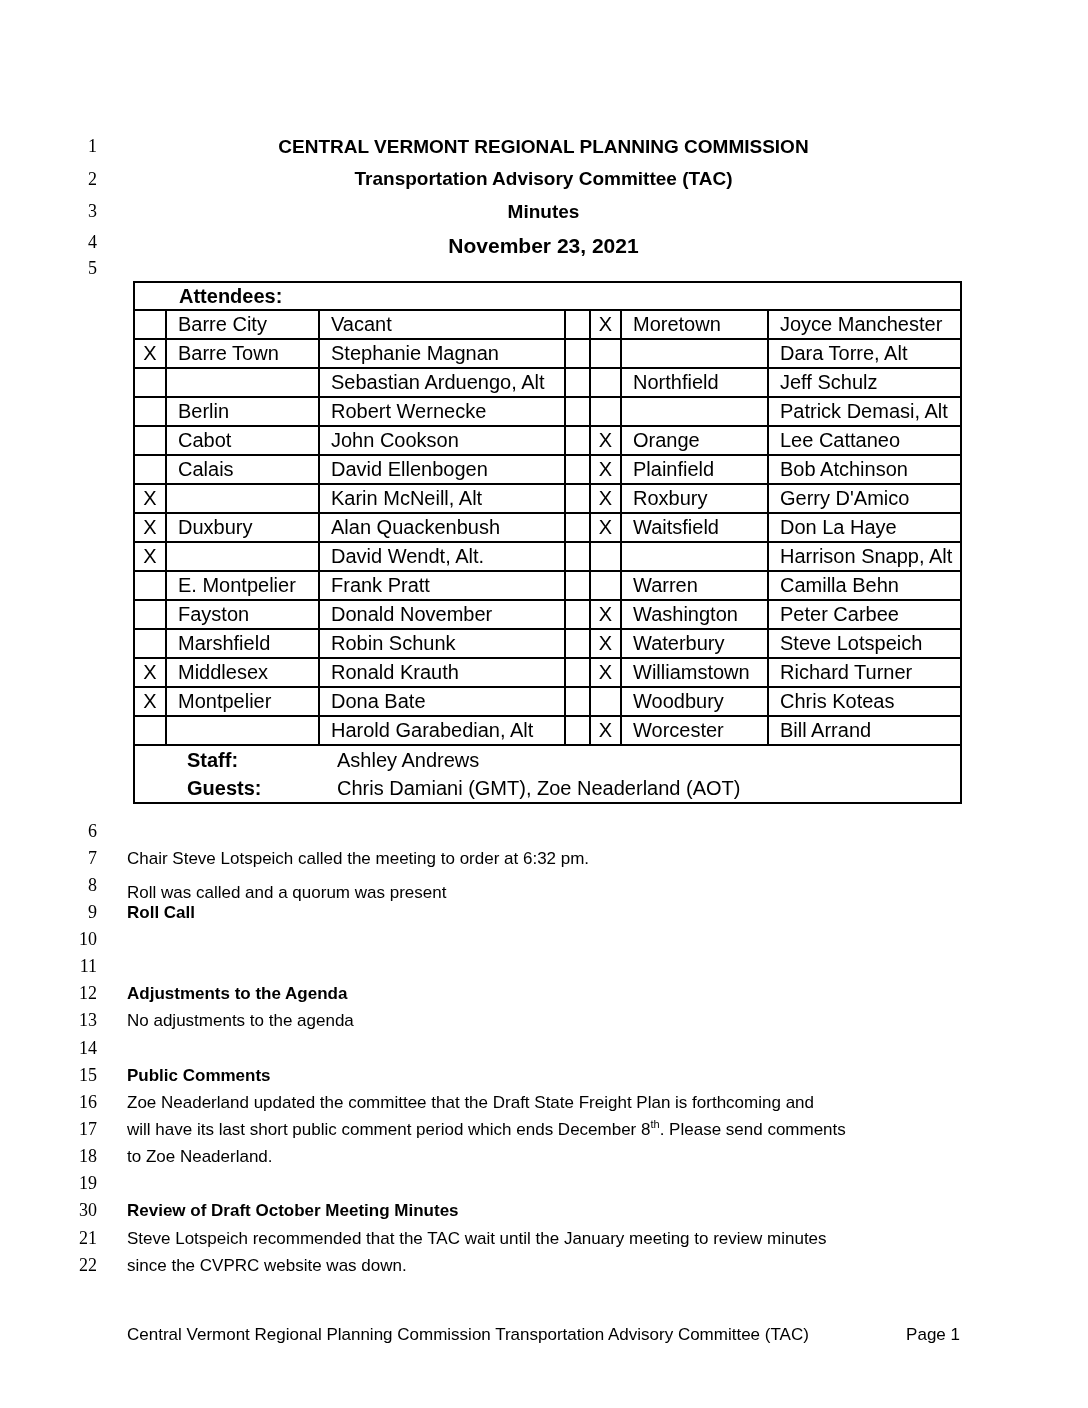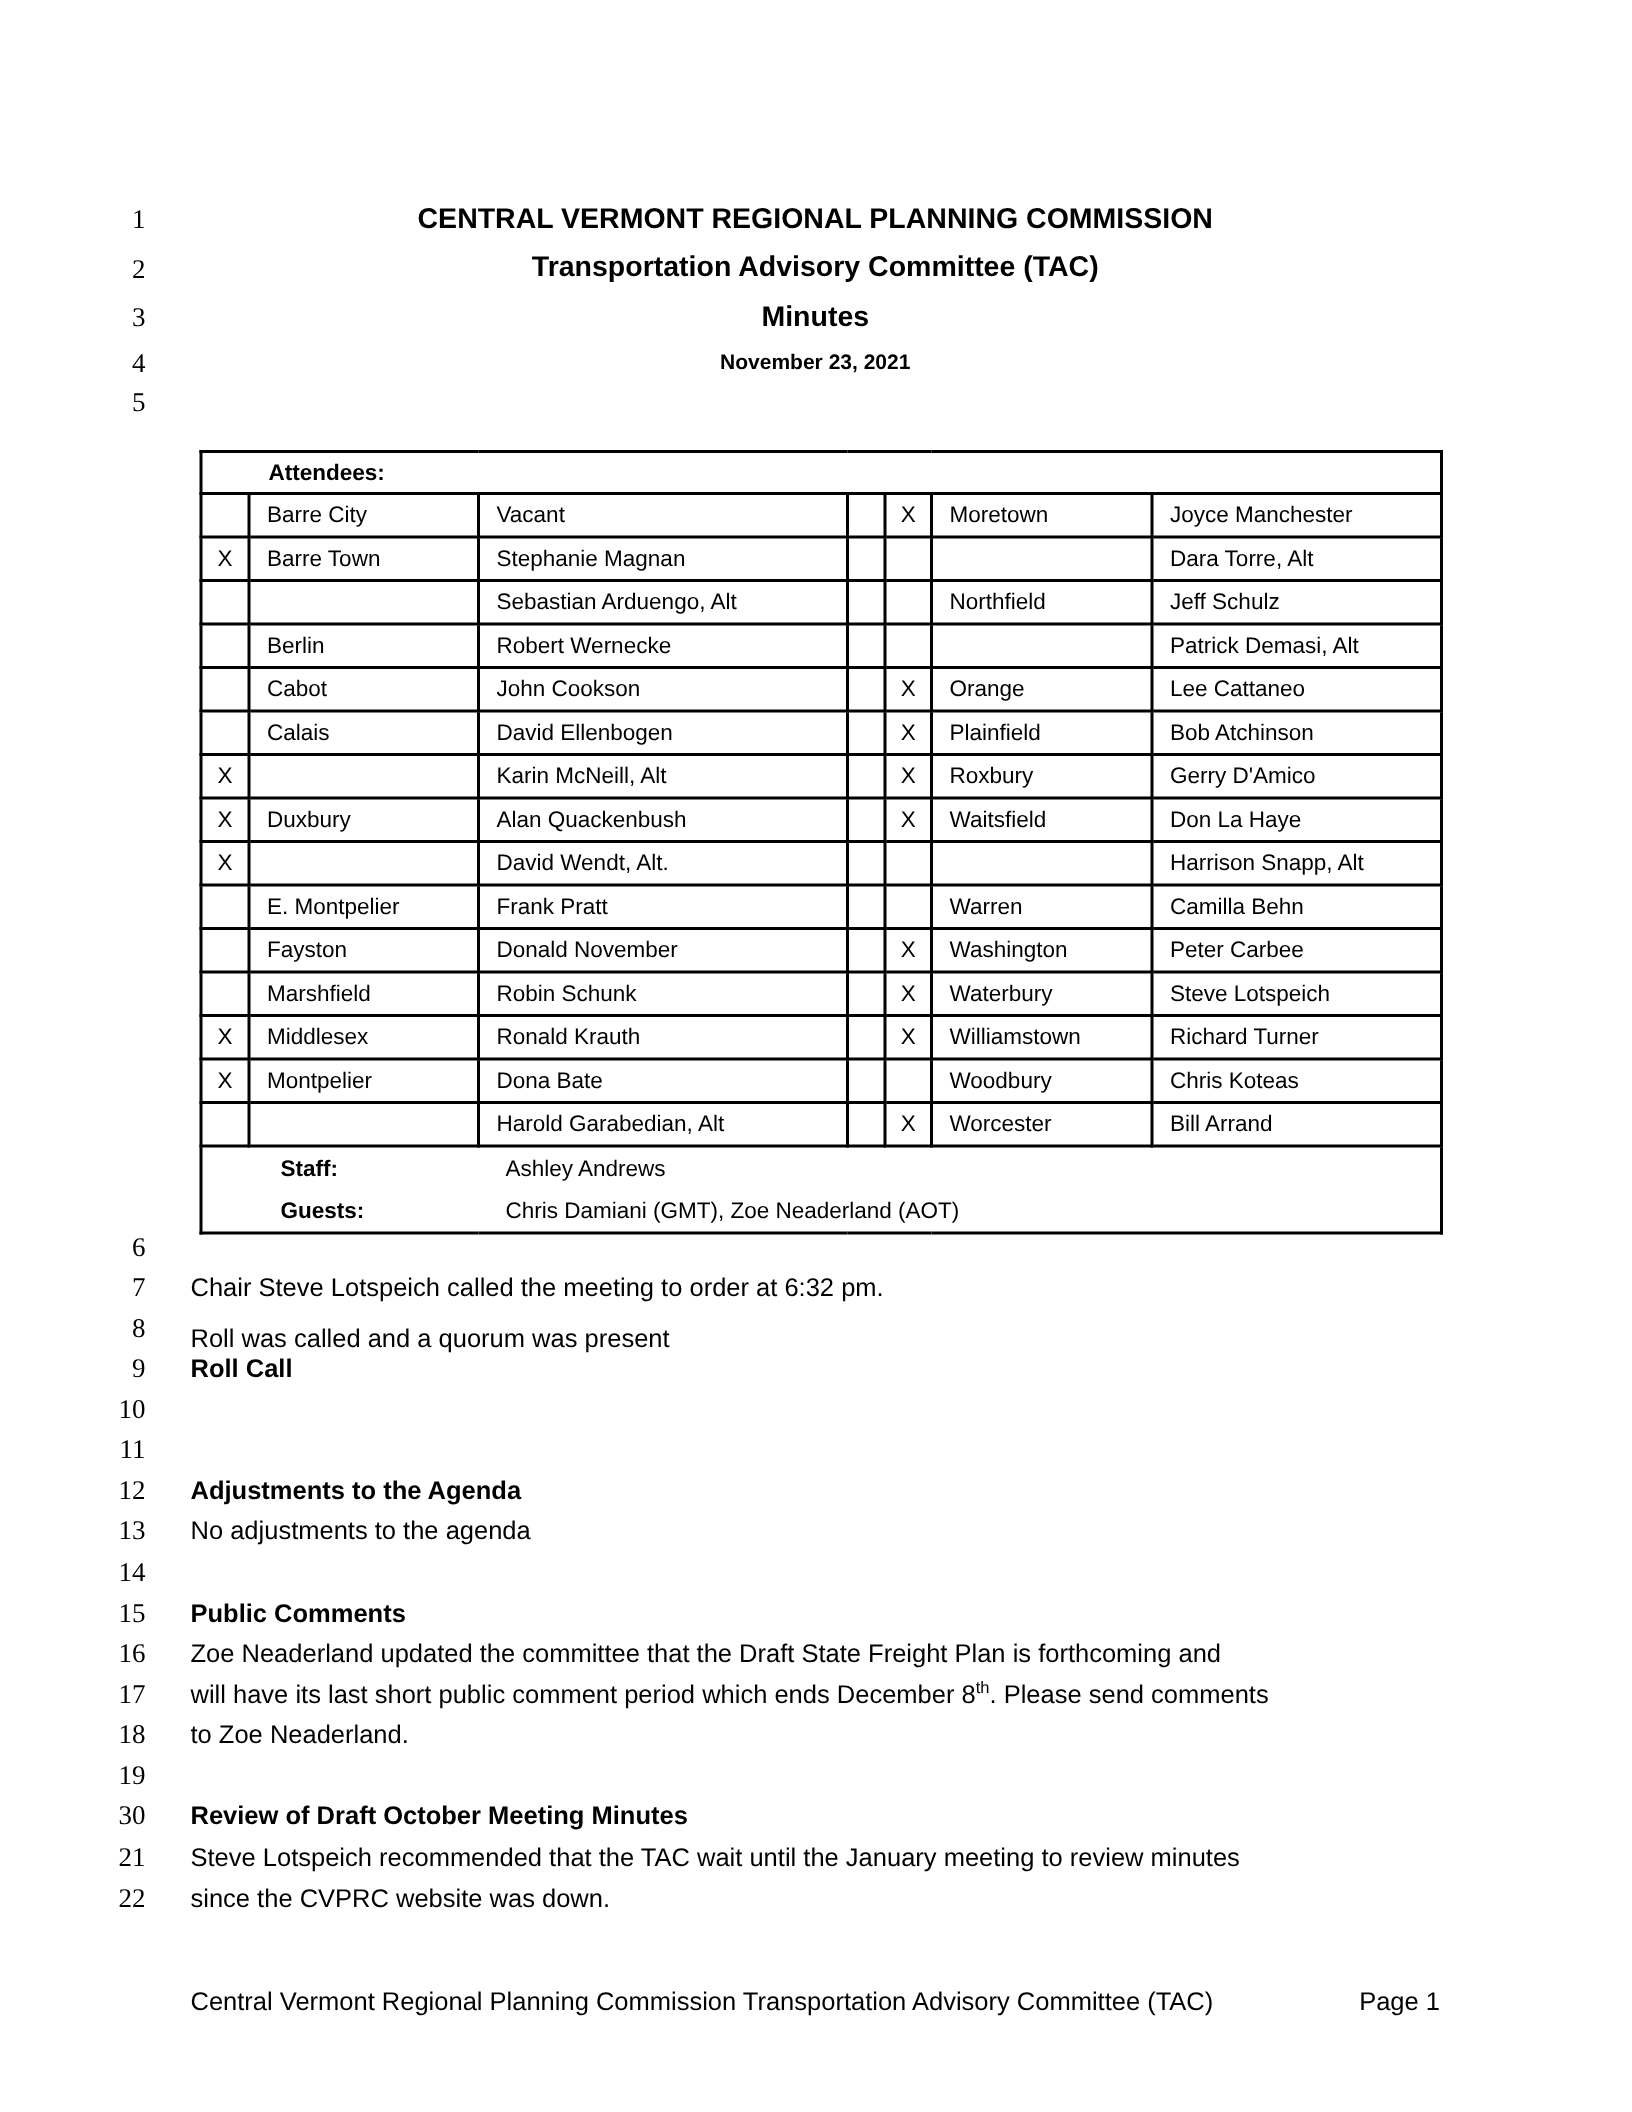--- a/index.html
+++ b/index.html
@@ -24,29 +24,29 @@
   
   .hline {
     position:absolute;
     left:127px; width:833px;
     text-align:center;
     font-weight:bold;
     font-size:19px;
     line-height:1.1;
     white-space:nowrap;
   }
-  .hline.small { font-size:14px; }
+  .hline.small { font-size:21px; }
   
   table.att {
     position:absolute;
-    left:133px; top:300px;
+    left:133px; top:281px;
     width:827px;
     border-collapse:collapse;
     table-layout:fixed;
-    font-size:15px;
+    font-size:20px;
   }
   table.att td {
     border:2px solid #000000;
     height:27px;
     padding:0;
     overflow:hidden;
     white-space:nowrap;
     vertical-align:middle;
   }
   table.att td.xc { text-align:center; }

